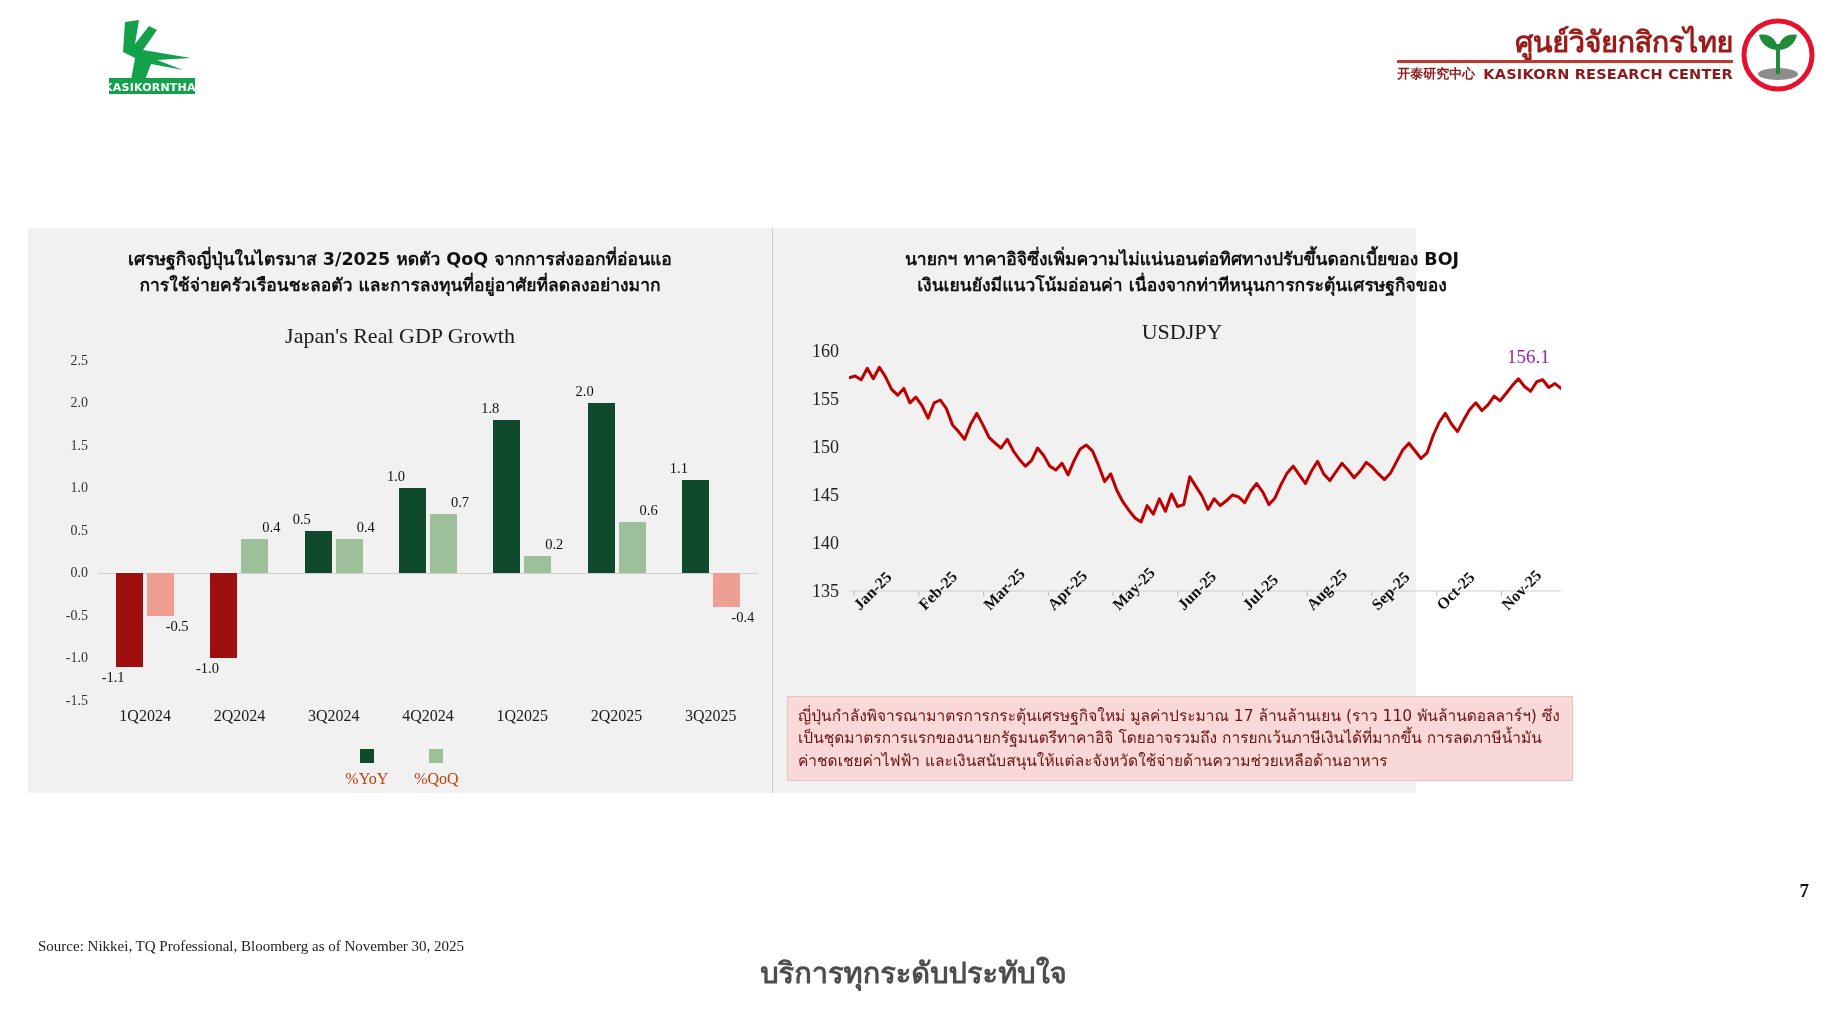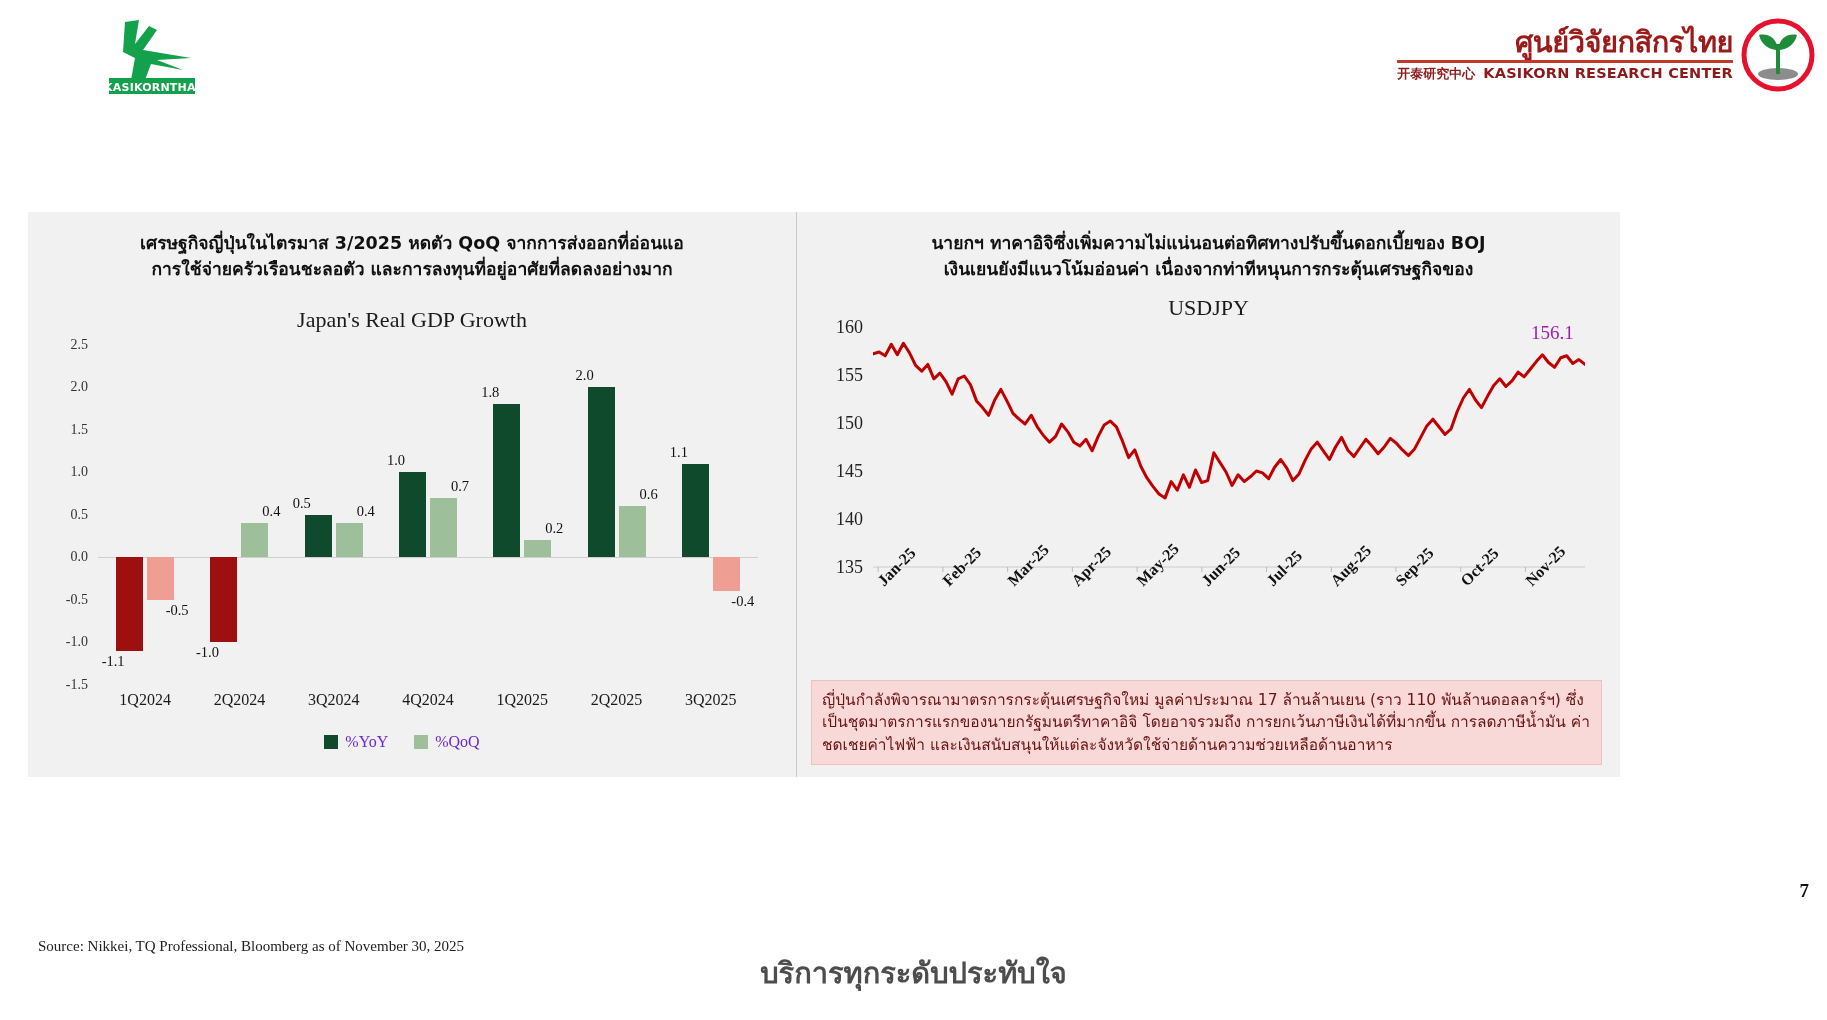--- a/index.html
+++ b/index.html
@@ -22,21 +22,21 @@
   .krc-seal { width:78px; height:78px; flex:0 0 78px; }
 
   
   .slide-title {
     position:absolute; left:38px; top:118px; width:1480px;
     color:#13512f; font-weight:700; font-size:35px; line-height:1.42;
     font-family:"DejaVu Sans", sans-serif; letter-spacing:-0.3px;
   }
 
   
-  .panels { position:absolute; left:28px; top:212px; width:1592px; height:565px;
+  .panels { position:absolute; left:28px; top:228px; width:1388px; height:565px;
             background:#f1f1f1; display:flex; }
   .panel-left  { width:768px; position:relative; padding:18px 14px 0 14px; }
   .panel-right { width:824px; position:relative; padding:18px 14px 0 14px;
                  border-left:1px solid #c9c9c9; }
 
   .panel-head { text-align:center; color:#111; font-weight:700; font-size:17.5px;
                 line-height:1.5; font-family:"DejaVu Sans", sans-serif; }
 
   
   .chart-title { text-align:center; font-size:22px; color:#1a1a1a; margin-top:24px;
@@ -52,26 +52,26 @@
   .bar { position:absolute; width:27px; }
   .bar.yoy  { right:50%; margin-right:2px; }
   .bar.qoq  { left:50%;  margin-left:2px; }
   .bar-lbl { position:absolute; width:60px; text-align:center; font-size:14.5px;
              color:#111; font-family:"Liberation Serif", serif; }
   .x-labels { position:absolute; left:52px; right:0; top:346px; height:30px; }
   .x-lbl { position:absolute; text-align:center; font-size:16px; color:#1a1a1a;
            font-family:"Liberation Serif", serif; transform:translateX(-50%); }
   .legend { position:absolute; left:0; right:0; top:388px; display:flex;
             justify-content:center; gap:26px; align-items:center; }
-  .legend-item { display:flex; align-items:center; gap:7px; font-size:16px; color:#6d28d9;
-                 font-family:"Liberation Serif", serif; }
+  .legend-item { display:flex; align-items:center; gap:7px; font-size:16px; color:#c2410c;
+                 font-family:"Liberation Serif", serif;flex-direction:column; }
   .swatch { width:14px; height:14px; display:inline-block; }
 
   
-  .line-title { text-align:center; font-size:22px; color:#1a1a1a; margin-top:12px;
+  .line-title { text-align:center; font-size:22px; color:#1a1a1a; margin-top:20px;
                 font-family:"Liberation Serif", serif; }
   .line-wrap { position:relative; width:790px; height:330px; margin-top:6px; }
   .ly-axis { position:absolute; left:0; top:0; width:58px; height:240px; }
   .ly-tick { position:absolute; right:6px; font-size:18px; color:#222;
              font-family:"Liberation Serif", serif; transform:translateY(-50%); }
   .lplot { position:absolute; left:62px; top:0; right:16px; height:240px; }
   .lastval { position:absolute; color:#a21caf; font-size:19px; font-weight:400;
              font-family:"Liberation Serif", serif; }
   .lx-labels { position:absolute; left:62px; right:16px; top:246px; height:70px; }
   .lx-lbl { position:absolute; font-size:16px; color:#111; font-weight:700;
@@ -105,21 +105,21 @@
     </svg>
     <div style="position:absolute;left:14px;top:61px;width:86px;height:16px;display:flex;align-items:center;justify-content:center;">
       <span style="color:#fff;font-size:11px;font-weight:700;letter-spacing:0.2px;font-family:'DejaVu Sans',sans-serif;">KASIKORNTHAI</span>
     </div>
   </div>
 
   <div class="krc-logo">
     <div class="krc-text">
       <div class="krc-thai">ศูนย์วิจัยกสิกรไทย</div>
       <div class="krc-rule"></div>
-      <div style="display:flex;gap:8px;align-items:flex-start;justify-content:flex-end;">
+      <div style="display:flex;gap:8px;align-items:center;justify-content:flex-end;">
         <span class="krc-cn">开泰研究中心</span>
         <span class="krc-en">KASIKORN RESEARCH CENTER</span>
       </div>
     </div>
     <svg class="krc-seal" viewBox="0 0 78 78">
       <circle cx="39" cy="39" r="34" fill="none" stroke="#E8112D" stroke-width="5"></circle>
       <ellipse cx="39" cy="58" rx="20" ry="6" fill="#8C8C8C"></ellipse>
       <path d="M39 58 L39 28" stroke="#1E8C3A" stroke-width="4" fill="none"></path>
       <path d="M39 34 C30 34 22 28 20 19 C30 17 38 23 39 34 Z" fill="#1E8C3A"></path>
       <path d="M39 34 C48 34 56 28 58 19 C48 17 40 23 39 34 Z" fill="#1E8C3A"></path>

